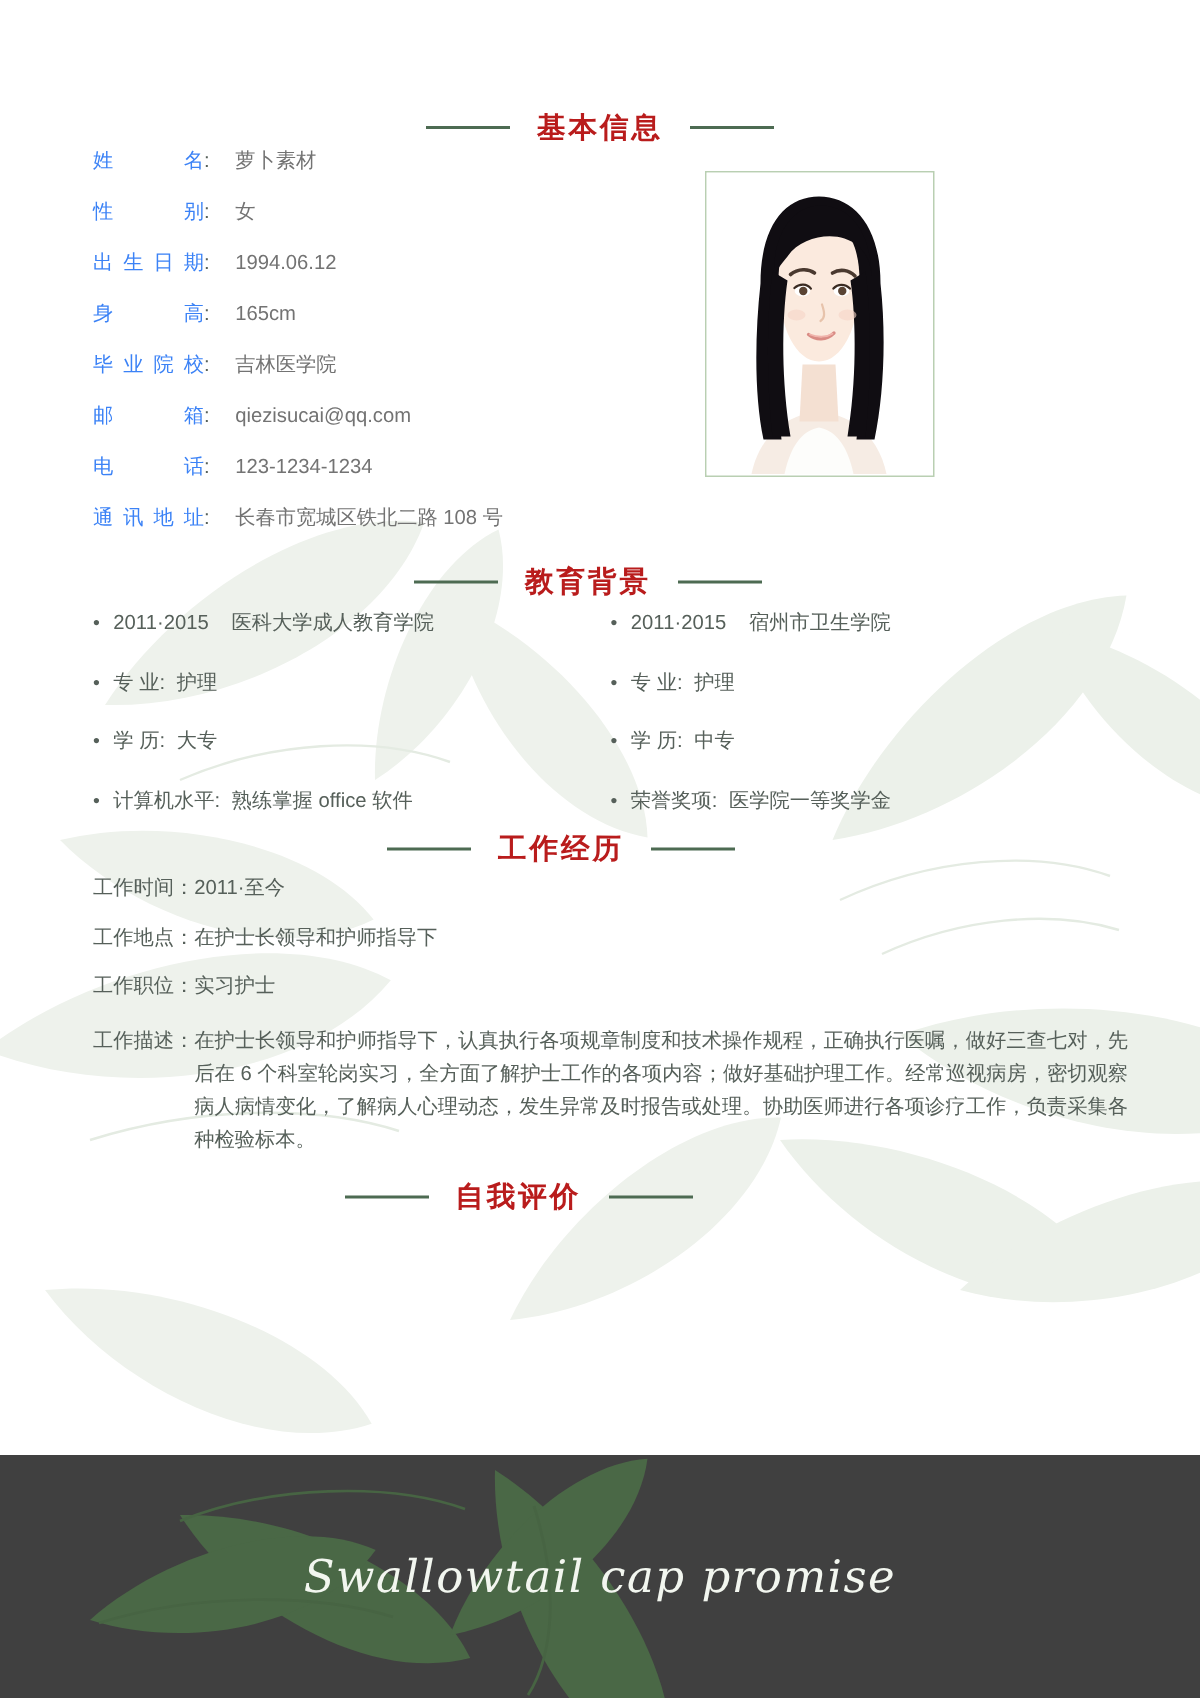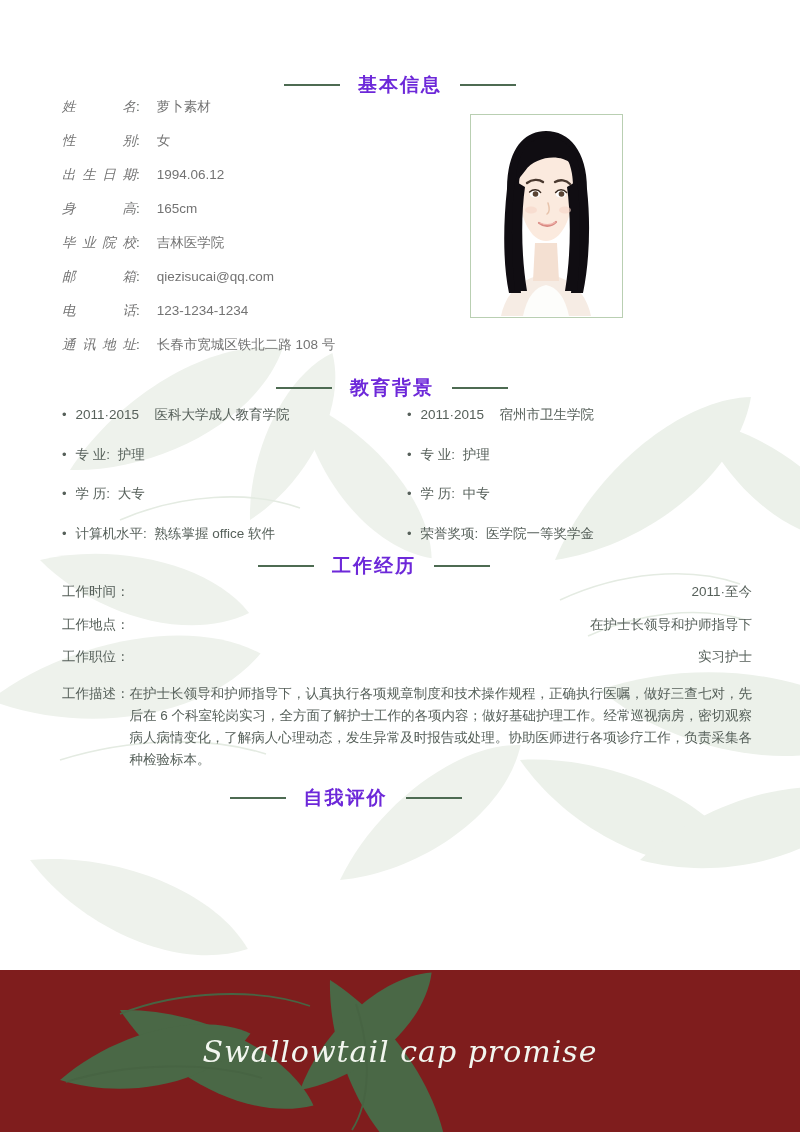--- a/index.html
+++ b/index.html
@@ -42,21 +42,21 @@
   }
   .section-head .rule {
     display: block;
     width: 56px;
     height: 2px;
     background: #4d6b52;
   }
   .section-head .title {
     font-size: 19px;
     font-weight: bold;
-    color: #6d28d9;
+    color: #b91c1c;
     letter-spacing: 2px;
     white-space: nowrap;
   }
 
   
   #basic-head { position: absolute; left: 0; top: 72px; width: 800px; }
 
   #basic-info {
     position: absolute;
     left: 62px;
@@ -69,22 +69,21 @@
     font-size: 13.5px;
     line-height: 1;
     margin-bottom: 20.5px;
     white-space: nowrap;
   }
   .info-label {
     width: 74px;
     flex: 0 0 74px;
     text-align: justify;
     text-align-last: justify;
-    color: #737373;
-    font-style: italic;
+    color: #3b82f6;
   }
   .info-colon { margin: 0 5px 0 0; }
   .info-value { color: #737373; margin-left: 12px; }
 
   
   #photo-frame {
     position: absolute;
     left: 470px;
     top: 114px;
     width: 153px;
@@ -131,21 +130,20 @@
     top: 585px;
     width: 690px;
   }
   .work-row {
     display: flex;
     align-items: baseline;
     font-size: 13.5px;
     line-height: 1;
     margin-bottom: 19px;
     white-space: nowrap;
-    justify-content: space-between;
   }
   .work-label { flex: 0 0 auto; }
   .work-value { }
 
   #work-desc {
     display: flex;
     font-size: 13.5px;
     line-height: 22px;
     margin-top: 2px;
   }
@@ -173,21 +171,21 @@
     text-indent: 28px;
   }
 
   
   #footer {
     position: absolute;
     left: 0;
     top: 970px;
     width: 800px;
     height: 162px;
-    background: #7f1d1d;
+    background: #404040;
     overflow: hidden;
     z-index: 3;
   }
   #footer-leaves {
     position: absolute;
     inset: 0;
     pointer-events: none;
   }
   #footer-text {
     position: absolute;

